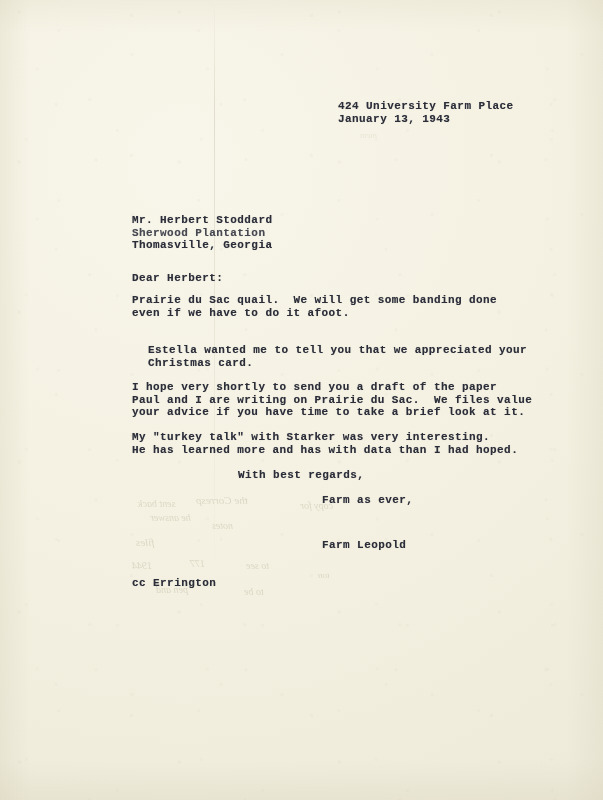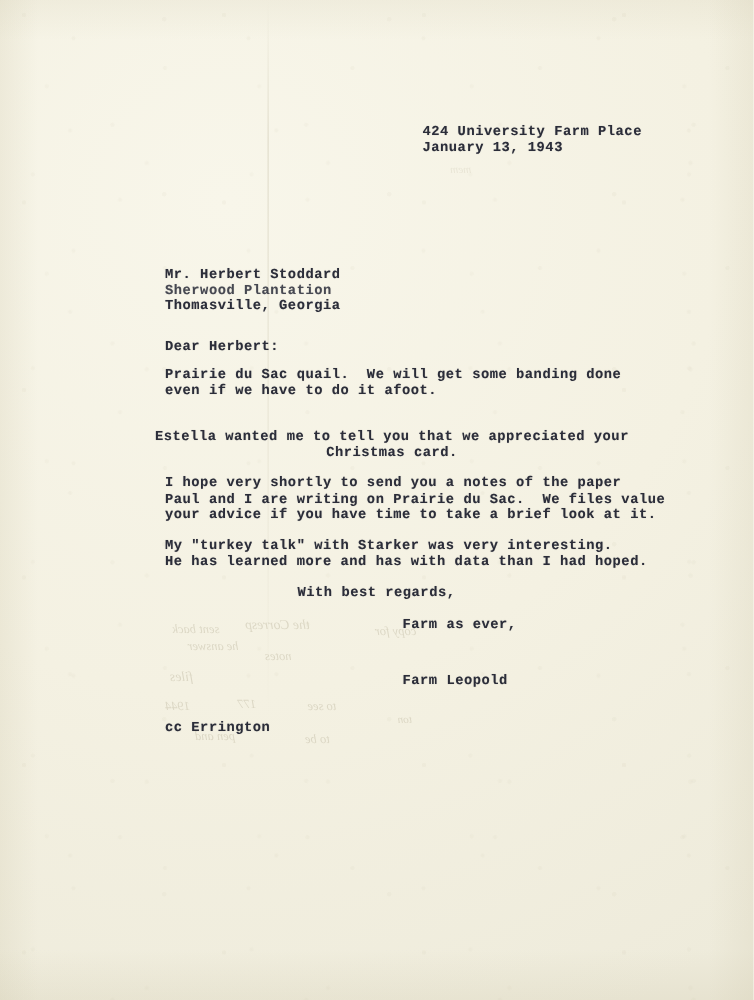--- a/index.html
+++ b/index.html
@@ -132,27 +132,27 @@
 
   <div class="block" style="left:132px; top:272px;">
     <span class="typed">Dear Herbert:</span>
   </div>
 
   <div class="block" style="left:132px; top:294px;">
     <span class="typed">Prairie du Sac quail.  We will get some banding done</span>
     <span class="typed">even if we have to do it afoot.</span>
   </div>
 
-  <div class="block" style="left:124px; top:344px;text-align:center;">
+  <div class="block" style="left:148px; top:344px;">
     <span class="typed">Estella wanted me to tell you that we appreciated your</span>
     <span class="typed">Christmas card.</span>
   </div>
 
   <div class="block" style="left:132px; top:381px;">
-    <span class="typed">I hope very shortly to send you a notes of the paper</span>
+    <span class="typed">I hope very shortly to send you a draft of the paper</span>
     <span class="typed">Paul and I are writing on Prairie du Sac.  We files value</span>
     <span class="typed">your advice if you have time to take a brief look at it.</span>
   </div>
 
   <div class="block" style="left:132px; top:431px;">
     <span class="typed">My "turkey talk" with Starker was very interesting.</span>
     <span class="typed">He has learned more and has with data than I had hoped.</span>
   </div>
 
   <div class="block" style="left:238px; top:469px;text-align:center;">

